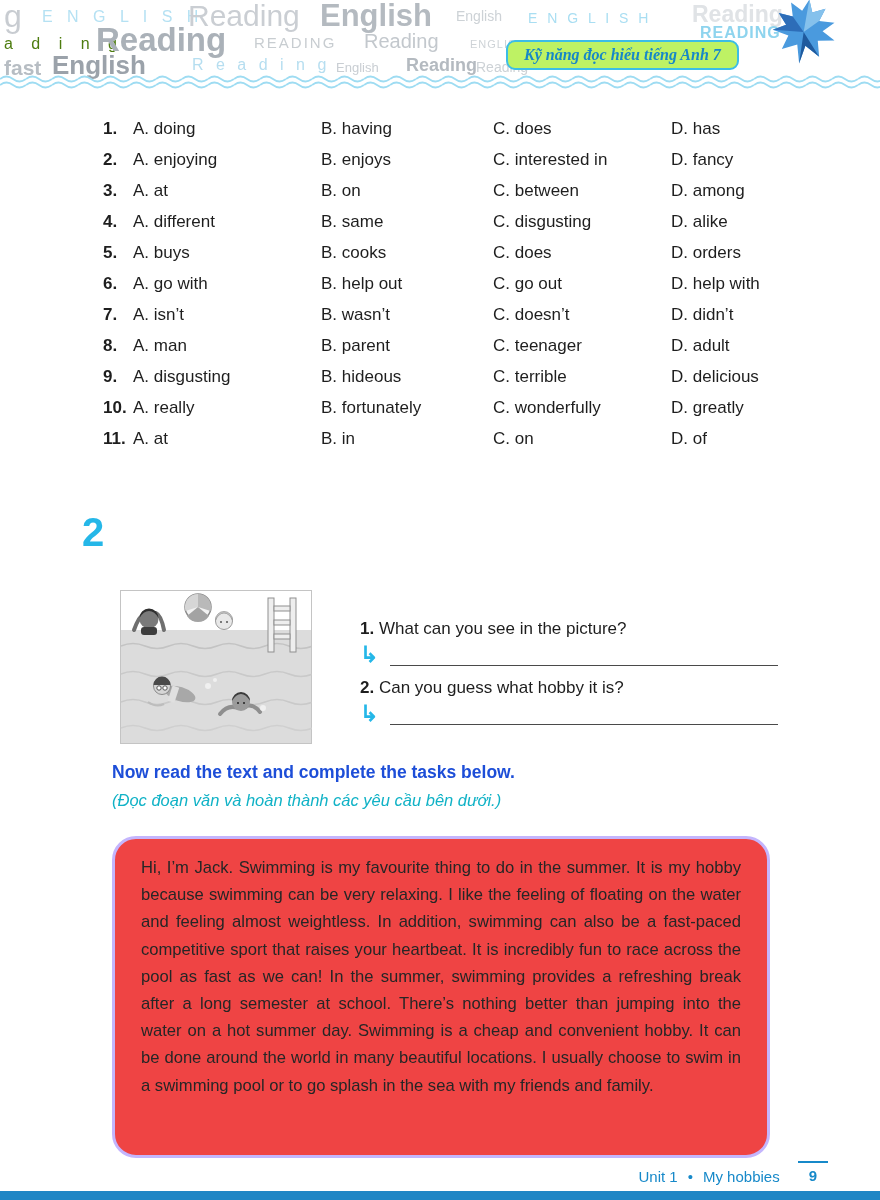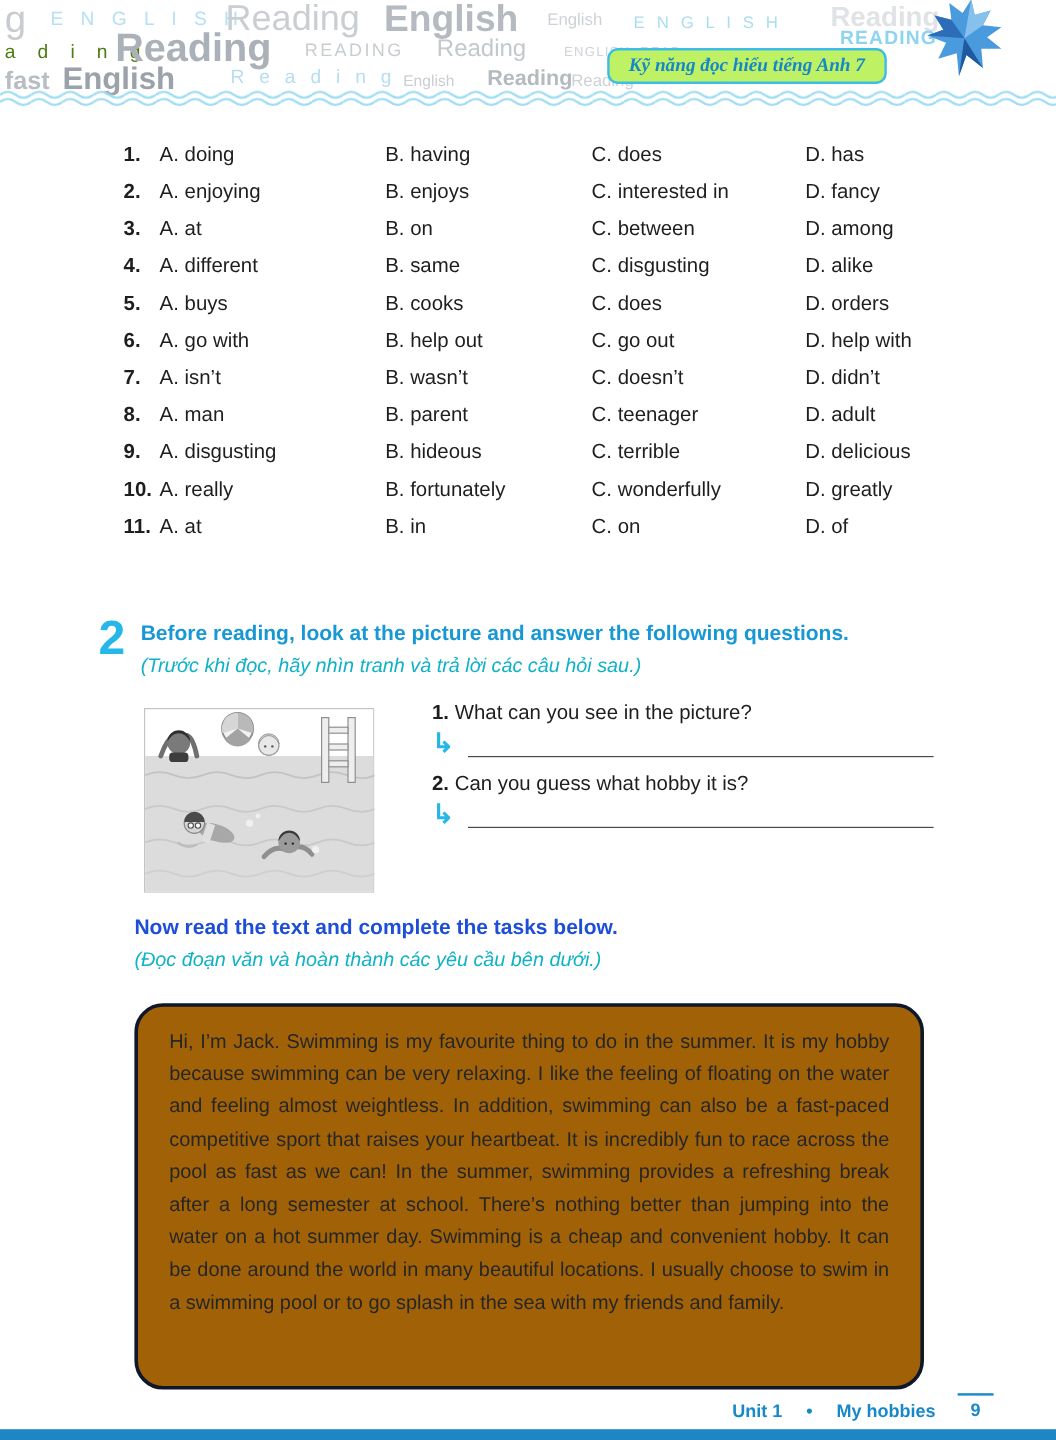--- a/index.html
+++ b/index.html
@@ -41,40 +41,40 @@
   .mcq-num{font-weight:700;}
 
   
   .sec2{position:absolute;left:82px;top:514px;width:716px;display:flex;gap:13px;}
   .sec-num{font-size:40px;font-weight:700;color:#25b7e8;line-height:1;margin-top:-2px;}
   .sec-title{font-size:17.5px;font-weight:700;color:#1798d5;margin-top:3px;}
   .sec-sub{font-size:16.5px;font-style:italic;color:#10b2c6;margin-top:8px;}
 
   
   .pic{position:absolute;left:120px;top:590px;line-height:0;}
-  .pq{position:absolute;left:360px;top:584px;width:418px;}
+  .pq{position:absolute;left:360px;top:619px;width:418px;}
   .pq .q{font-size:17px;color:#1e1e1e;}
   .q-label{font-weight:700;}
   .arrow-row{display:flex;align-items:flex-end;margin:5px 0 12px;}
   .arrow{color:#25b7e8;font-weight:700;font-size:22px;line-height:1;}
   .blank{flex:1;border-bottom:1.6px solid #4a4a4a;height:18px;margin-left:12px;}
 
   
   .nowread{position:absolute;left:112px;top:762px;width:680px;}
   .nr-title{font-size:17.5px;font-weight:700;color:#1d4ed8;}
   .nr-sub{font-size:16.5px;font-style:italic;color:#10b2c6;margin-top:8px;}
 
   
-  .passage-box{position:absolute;left:112px;top:836px;width:658px;height:322px;border:3px solid #0f172a;border-radius:24px;padding:15px 26px;overflow:hidden;background:#a16207;}
+  .passage-box{position:absolute;left:112px;top:836px;width:658px;height:322px;border:3px solid #c4b5fd;border-radius:24px;padding:15px 26px;overflow:hidden;background:#ef4444;}
   .passage-box p{font-size:16.6px;line-height:1.64;text-align:justify;color:#262626;}
 
   
   .footer{position:absolute;left:0;top:1161px;width:880px;height:30px;}
   .footer-inner{position:absolute;right:52px;top:0;display:flex;align-items:flex-start;gap:18px;}
-  .f-text{display:flex;gap:20px;padding-top:7px;font-size:15px;font-weight:700;color:#1789c9;}
+  .f-text{display:flex;gap:10px;padding-top:7px;font-size:15px;font-weight:400;color:#1789c9;}
   .f-page{border-top:2.5px solid #1789c9;padding:4px 11px 0;font-size:15px;font-weight:700;color:#1789c9;}
   .bottombar{position:absolute;left:0;bottom:0;width:880px;height:9px;background:#1f86c5;}
 </style>
 </head>
 <body>
 
 <div class="page">
 
   <header class="header">
     <div class="wordart">
@@ -198,24 +198,20 @@
         <span class="mcq-num">11.</span>
         <span class="mcq-opt">A. at</span>
         <span class="mcq-opt">B. in</span>
         <span class="mcq-opt">C. on</span>
         <span class="mcq-opt">D. of</span>
       </div>
     </section>
 
   <section class="sec2">
     <div class="sec-num">2</div>
-    <div>
-      <div class="sec-title">Before reading, look at the picture and answer the following questions.</div>
-      <div class="sec-sub">(Trước khi đọc, hãy nhìn tranh và trả lời các câu hỏi sau.)</div>
-    </div>
   </section>
 
   <div class="pic">
     <svg width="192" height="154" viewBox="0 0 192 154">
       <rect x="0.5" y="0.5" width="191" height="153" fill="#ffffff" stroke="#c4c4c4"></rect>
       <rect x="1" y="40" width="190" height="113" fill="#dcdcdc"></rect>
       <path d="M1 56 q12 -5 24 0 t24 0 t24 0 t24 0 t24 0 t24 0 t24 0 t24 0" fill="none" stroke="#c3c3c3" stroke-width="1.5"></path>
       <path d="M1 84 q12 -5 24 0 t24 0 t24 0 t24 0 t24 0 t24 0 t24 0 t24 0" fill="none" stroke="#c9c9c9" stroke-width="1.5"></path>
       <path d="M1 112 q12 -5 24 0 t24 0 t24 0 t24 0 t24 0 t24 0 t24 0 t24 0" fill="none" stroke="#c9c9c9" stroke-width="1.5"></path>
       <path d="M1 138 q12 -5 24 0 t24 0 t24 0 t24 0 t24 0 t24 0 t24 0 t24 0" fill="none" stroke="#cfcfcf" stroke-width="1.5"></path>

